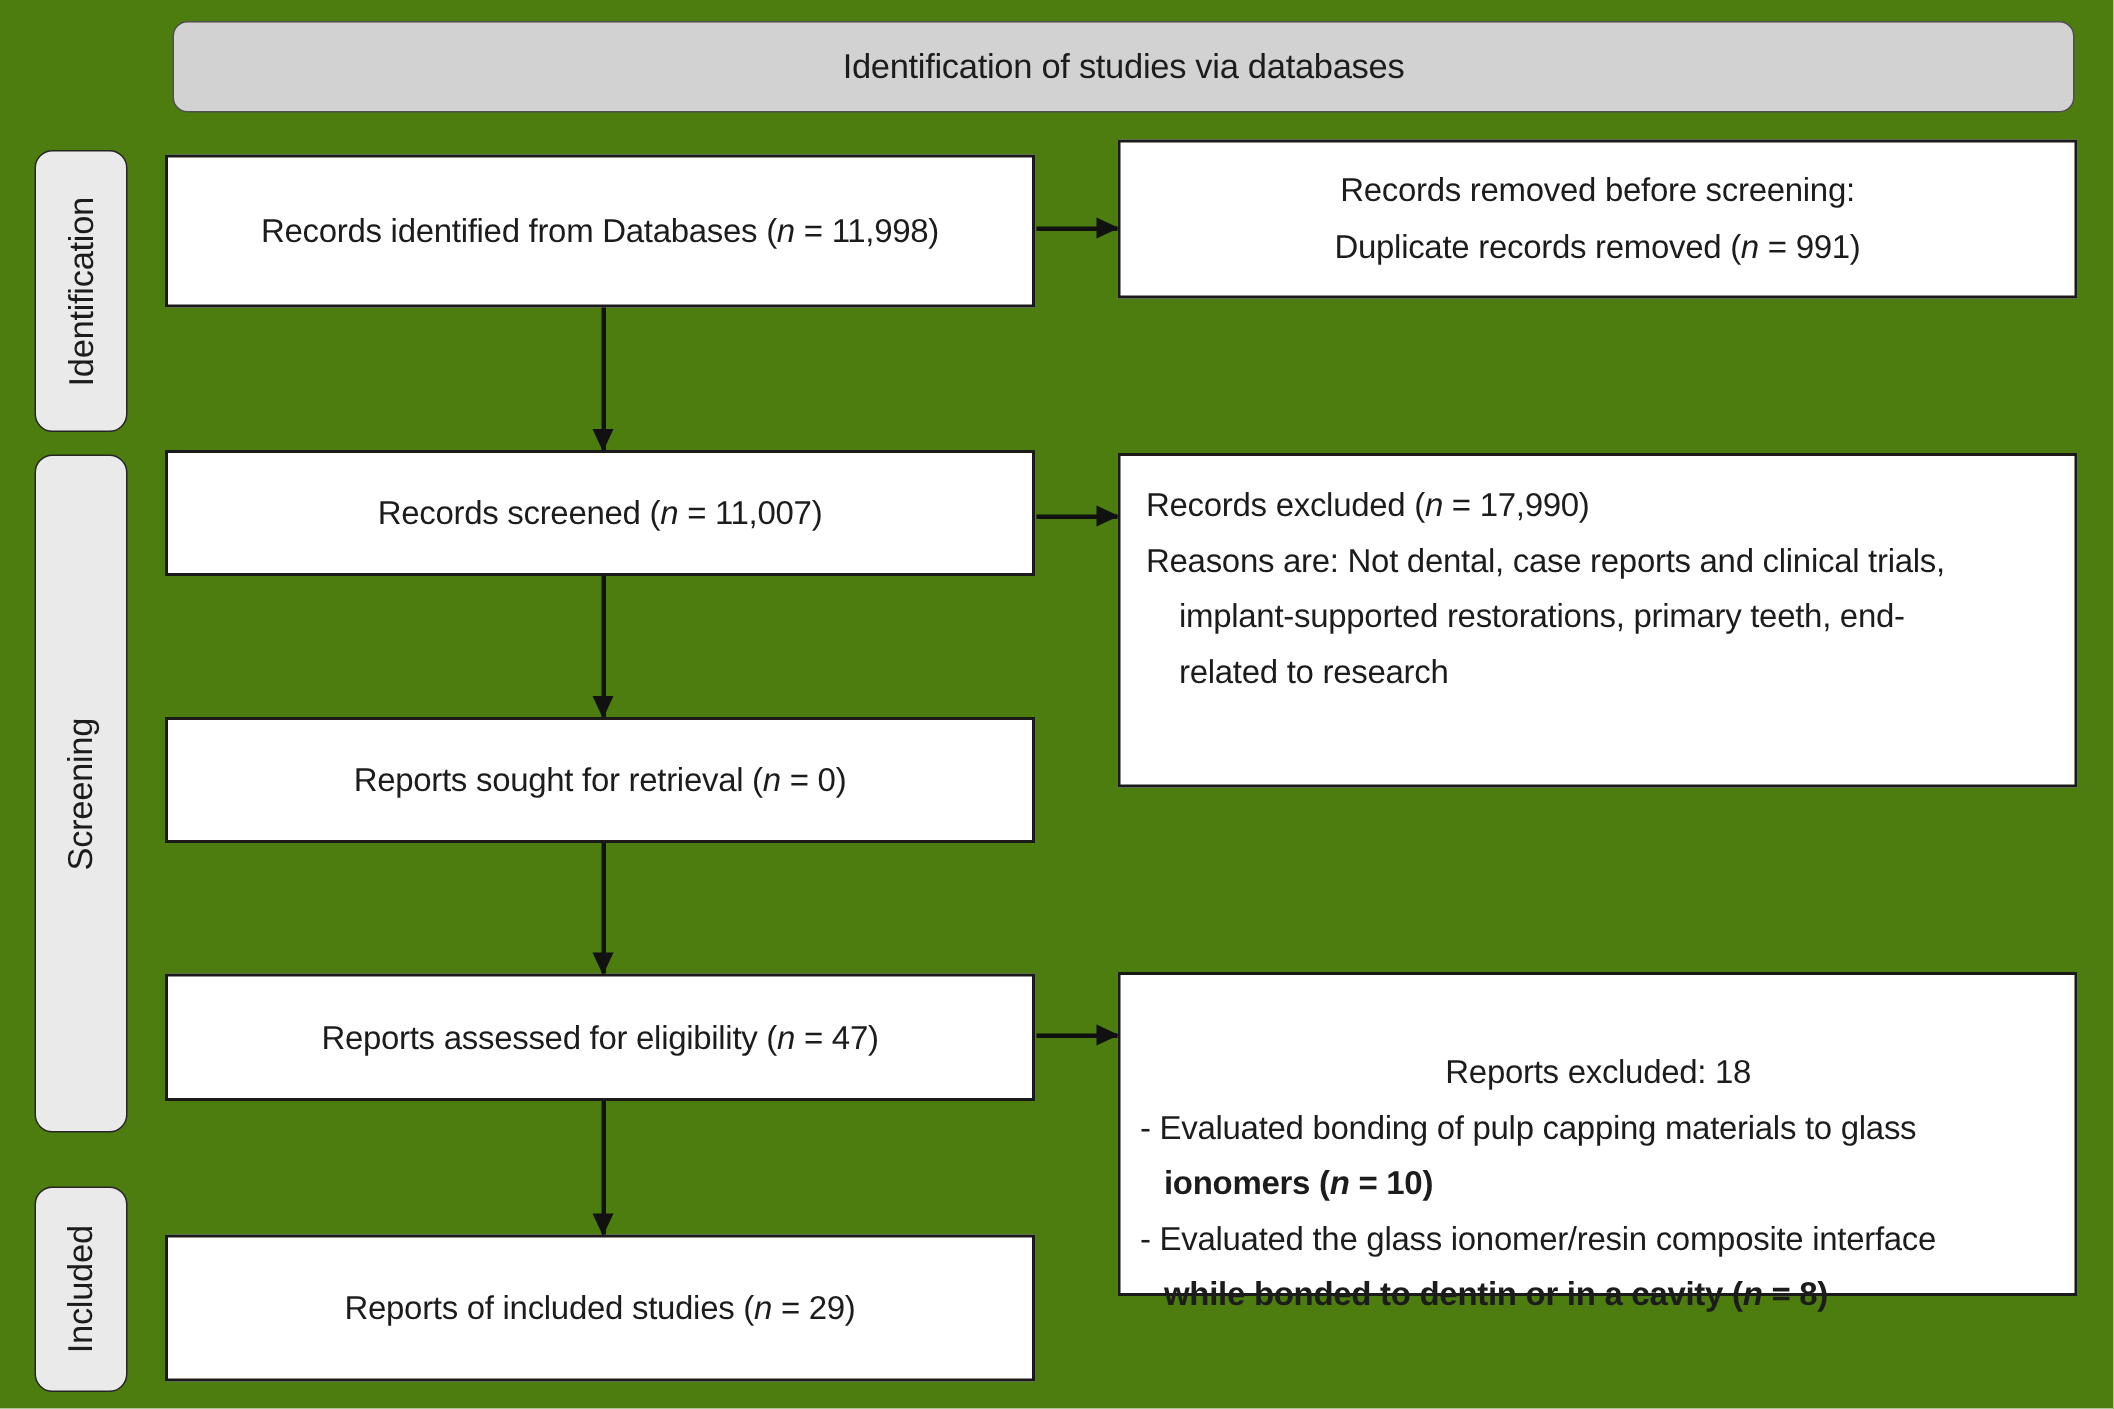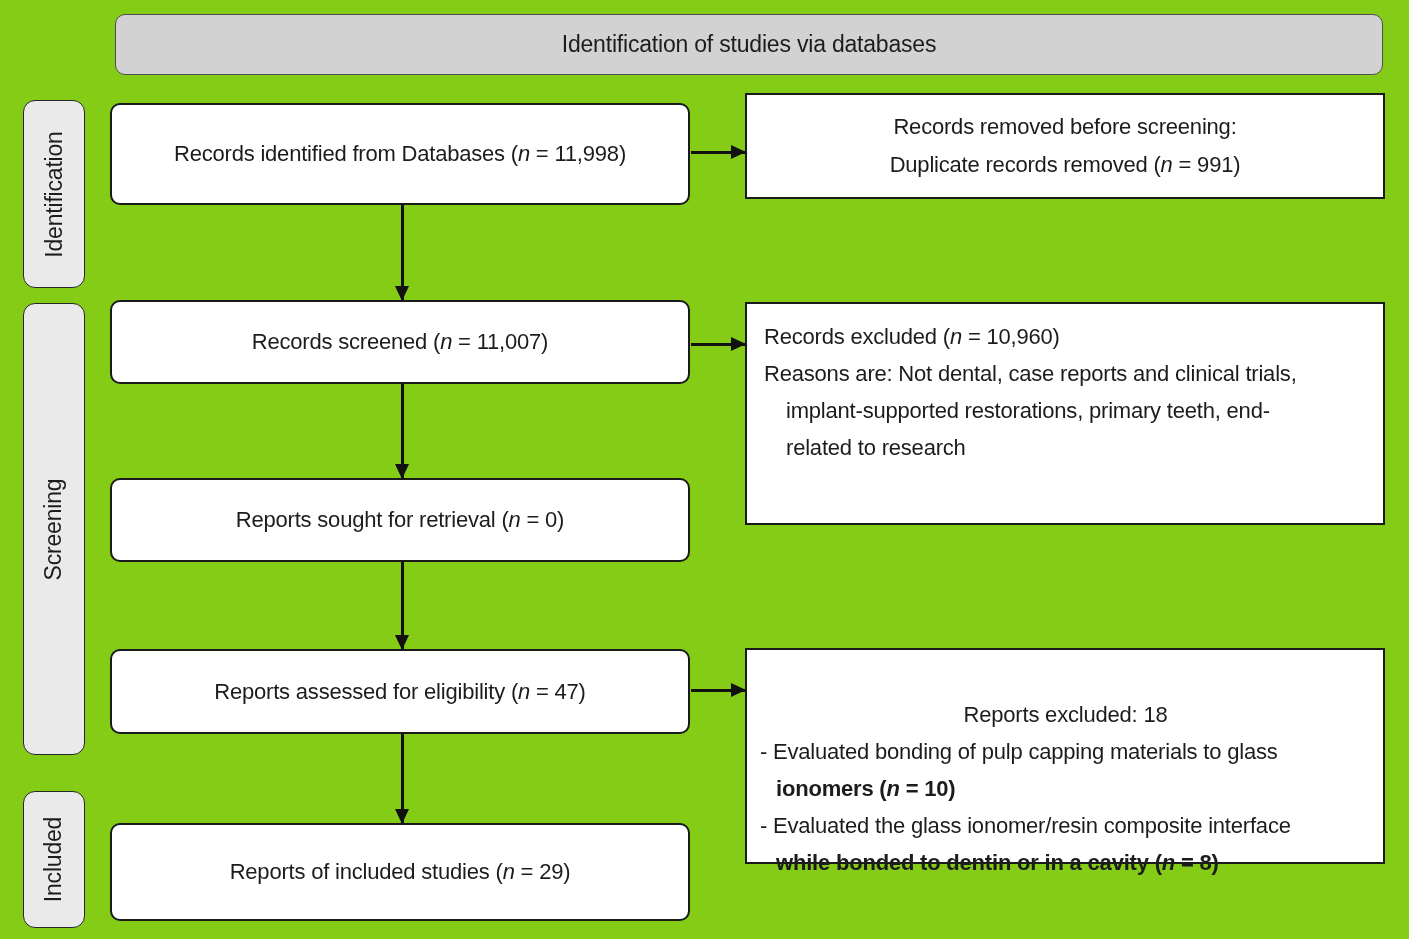--- a/index.html
+++ b/index.html
@@ -1,20 +1,20 @@
 <!DOCTYPE html>
 <html><head>
 <meta charset="utf-8">
 <style>
   * { margin:0; padding:0; box-sizing:border-box; }
   html,body { background:#ffffff; }
   .canvas {
     position:relative;
     width:1409px; height:939px;
-    background:#84cc16;
+    background:#4d7c0f;
     font-family:"Liberation Sans","DejaVu Sans",sans-serif;
     color:#1c1c1c;
     overflow:hidden;
   }
 
   
   .header-box {
     position:absolute; left:115px; top:14px; width:1268px; height:61px;
     background:#d2d2d2;
     border:1.5px solid #4f4f4f;
@@ -44,21 +44,21 @@
   .flow-box {
     position:absolute;
     background:#ffffff;
     border:2px solid #1a1a1a;
     font-size:22px; letter-spacing:-0.2px;
     display:flex; flex-direction:column; justify-content:center; align-items:center;
     line-height:38px;
     text-align:center;
   }
   .flow-box i { font-style:italic; }
-  .col-left  { left:110px; width:580px;border-radius:10px; }
+  .col-left  { left:110px; width:580px; }
   .col-right { left:745px; width:640px; }
 
   .box-l1 { top:103px; height:102px; }
   .box-l2 { top:300px; height:84px; }
   .box-l3 { top:478px; height:84px; }
   .box-l4 { top:649px; height:85px; }
   .box-l5 { top:823px; height:98px; }
 
   .box-r1 { top:93px; height:106px; }
   .box-r2 { top:302px; height:223px; justify-content:flex-start; align-items:stretch;
@@ -129,21 +129,21 @@
   <div class="flow-box col-left box-l5">
     <div class="line"><span>Reports of included studies (</span><i>n</i><span> = 29)</span></div>
   </div>
 
   <div class="flow-box col-right box-r1">
     <div class="line"><span>Records removed before screening:</span><i></i><span></span></div>
     <div class="line"><span>Duplicate records removed (</span><i>n</i><span> = 991)</span></div>
   </div>
 
   <div class="flow-box col-right box-r2">
-    <div class="line"><span>Records excluded (</span><i>n</i><span> = 10,960)</span></div>
+    <div class="line"><span>Records excluded (</span><i>n</i><span> = 17,990)</span></div>
     <div class="line"><span>Reasons are: Not dental, case reports and clinical trials,</span><i></i><span></span></div>
     <div class="line indent"><span>implant-supported restorations, primary teeth, end-</span><i></i><span></span></div>
     <div class="line indent"><span>related to research</span><i></i><span></span></div>
   </div>
 
   <div class="flow-box col-right box-r3">
     <div class="line title-line"><span>Reports excluded: 18</span></div>
     <div class="line"><span>- Evaluated bonding of pulp capping materials to glass</span><i></i><span></span></div>
     <div class="line indent2"><span>ionomers (</span><i>n</i><span> = 10)</span></div>
     <div class="line"><span>- Evaluated the glass ionomer/resin composite interface</span><i></i><span></span></div>

